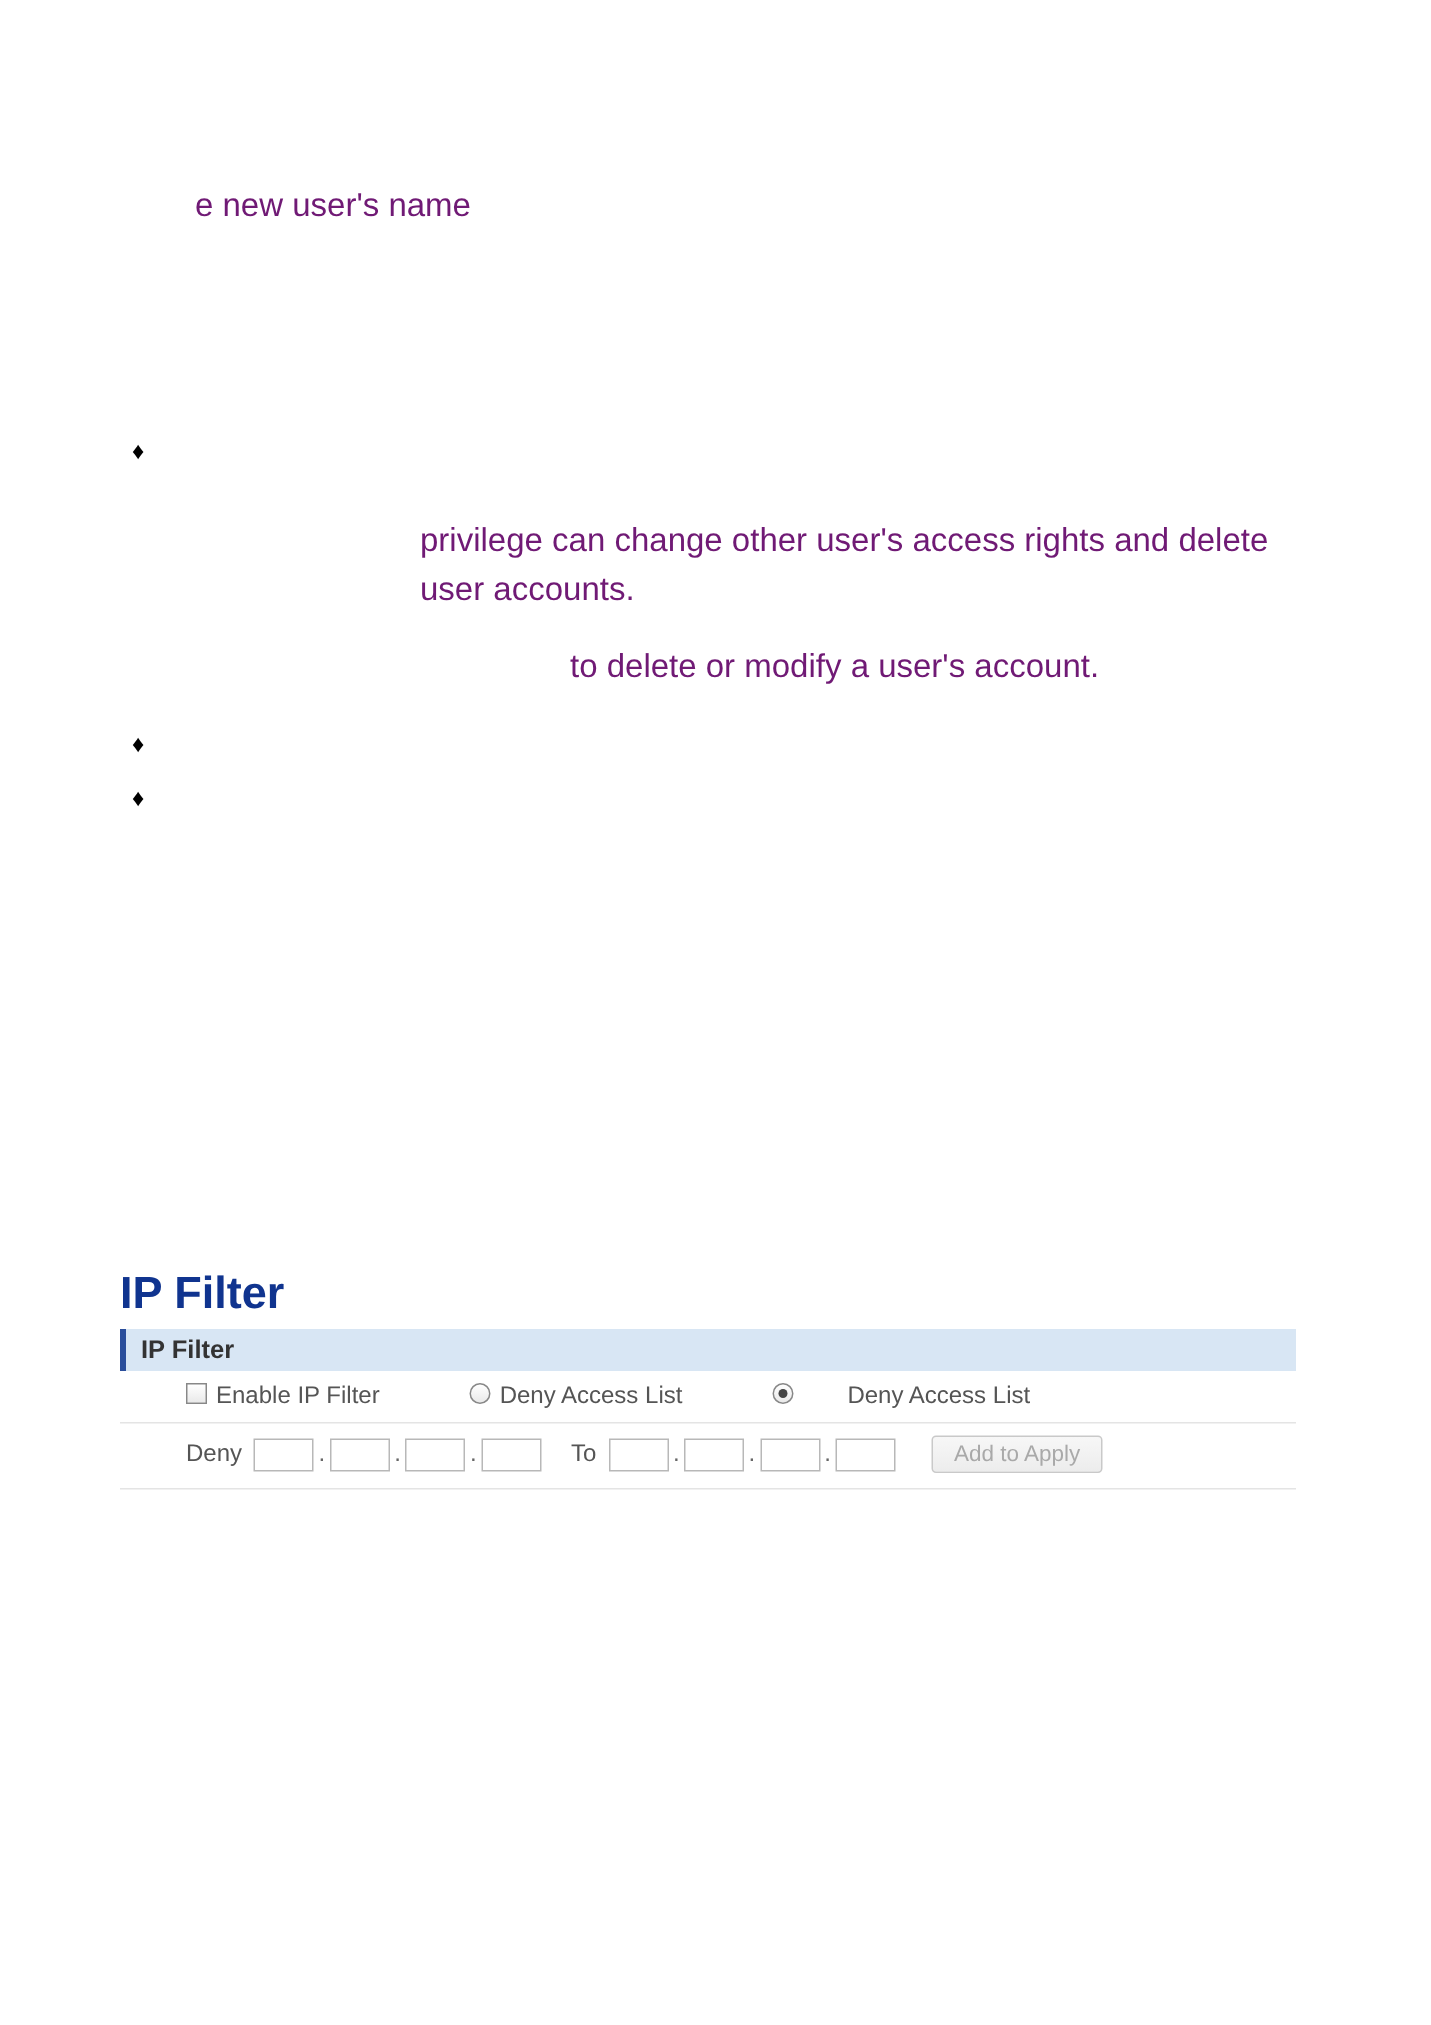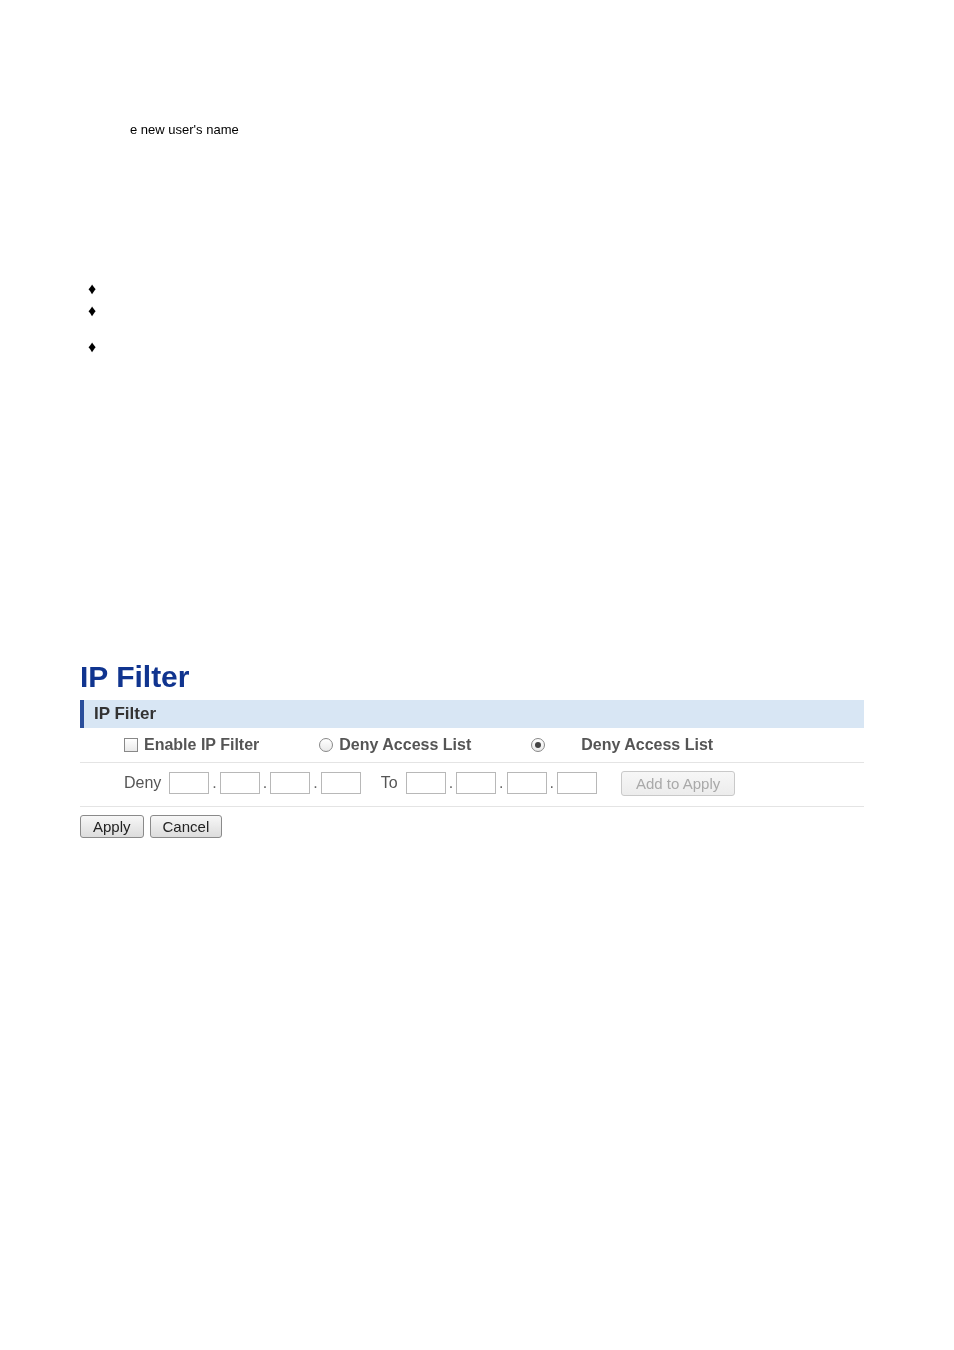--- a/index.html
+++ b/index.html
@@ -10,23 +10,23 @@
     color: #000;
   }
   .page {
     width: 954px;
     height: 1350px;
     position: relative;
     box-sizing: border-box;
     padding: 120px 70px 40px 80px;
   }
   .body-text {
-    font-size: 13px;
+    font-size: 22px;
     line-height: 1.5;
-    color: #000000;
+    color: #701a75;
   }
   .line1 {
     margin-left: 50px;
     margin-bottom: 140px;
   }
   .bullet-line {
     display: flex;
     margin-bottom: 4px;
   }
   .bullet-glyph {
@@ -76,24 +76,22 @@
     display: flex;
     align-items: center;
     padding: 8px 6px 8px 44px;
     border-bottom: 1px solid #e4e4e4;
     font-family: Tahoma, Verdana, sans-serif;
     font-size: 16px;
     color: #555;
   }
   .opt {
     display: flex;
-    align-items: center;
     gap: 6px;
     margin-right: 60px;
-    font-weight: bold;
   }
   .opt:last-child { margin-right: 0; gap: 36px; }
   .cb, .rb {
     width: 14px;
     height: 14px;
     border: 1px solid #888;
     background: linear-gradient(#fff, #e9e9e9);
     display: inline-block;
     box-sizing: border-box;
   }
@@ -161,21 +159,23 @@
 
 <div class="page">
 
   <div class="body-text line1">e new user's name</div>
 
   <div class="bullet-line">
     <div class="bullet-glyph">♦</div>
     <div class="bullet-text"></div>
   </div>
 
-
+  <div class="body-text block-line">privilege can change other user's access rights and delete user accounts.</div>
+
+  <div class="body-text block-line2">to delete or modify a user's account.</div>
 
   <div class="bullet-line">
     <div class="bullet-glyph">♦</div>
     <div class="bullet-text"></div>
   </div>
   <div class="gap-small"></div>
   <div class="bullet-line">
     <div class="bullet-glyph">♦</div>
     <div class="bullet-text"></div>
   </div>
@@ -217,19 +217,15 @@
         <span class="dot">.</span>
       <span class="ip-octet"></span>
         <span class="dot">.</span>
       <span class="ip-octet"></span>
         <span class="dot">.</span>
       <span class="ip-octet"></span>
 
       <span class="btn-disabled">Add to Apply</span>
     </div>
 
-    <div class="btn-row">
-      <span class="btn">Apply</span>
-      <span class="btn">Cancel</span>
-    </div>
   </div>
 
 </div>
 
 </body></html>

